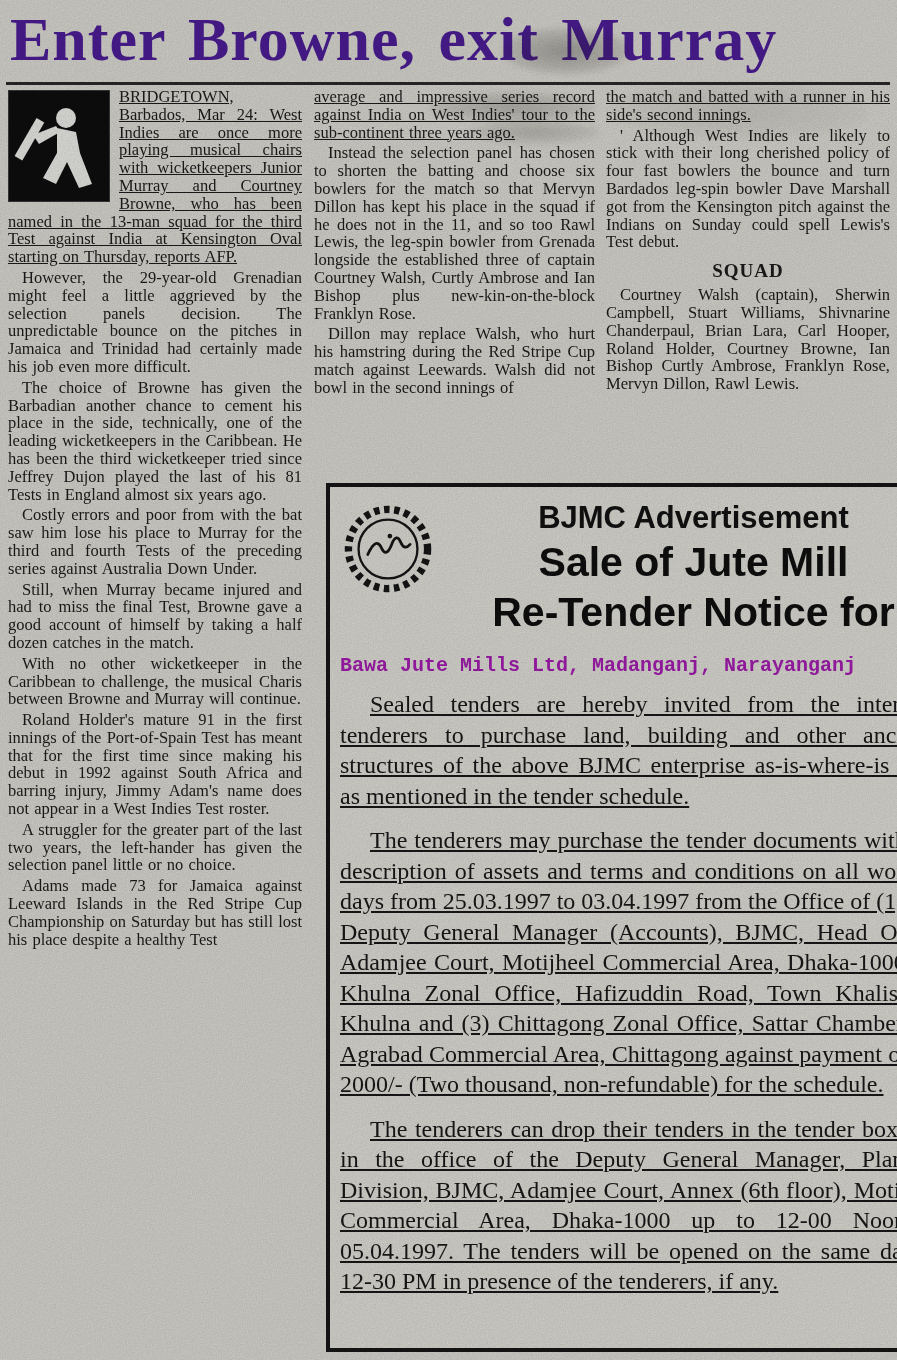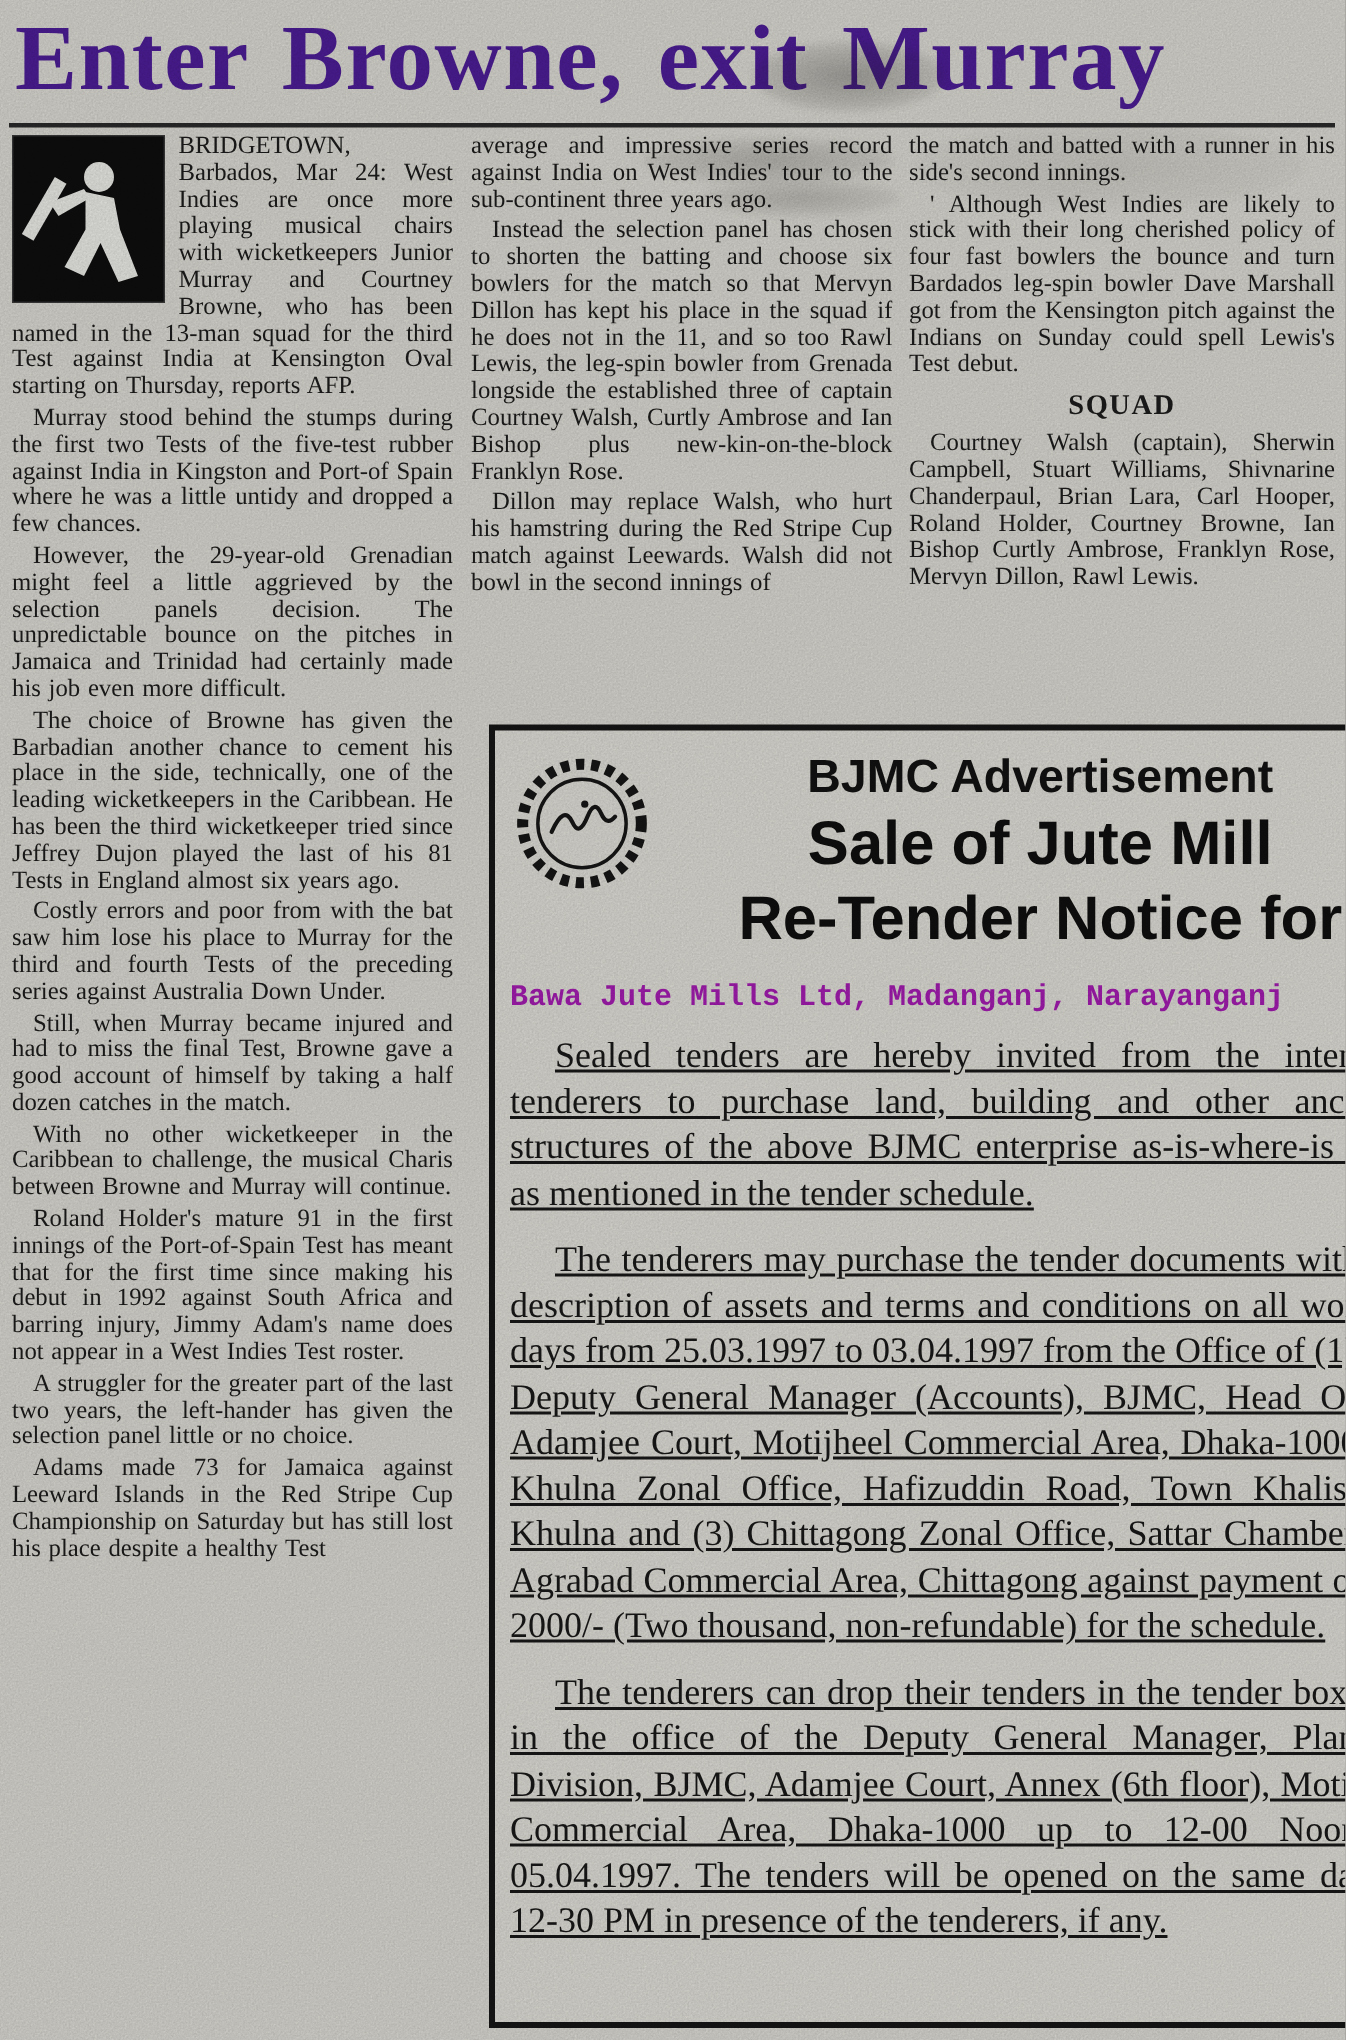--- a/index.html
+++ b/index.html
@@ -30,21 +30,21 @@
     text-align: justify;
     overflow: hidden;
   }
   .col p {
     margin: 0 0 3px 0;
     font-size: 16.5px; line-height: 17.8px;
     text-indent: 14px;
     word-spacing: 1px;
     hyphens: auto;
   }
-  .col p.p-first { text-indent: 0; }
+  .col p.p-first { text-indent: 0; text-decoration: underline; }
   .col1 { left: 8px;   width: 294px; height: 1270px; }
   .col2 { left: 314px; width: 281px; height: 400px; }
   .col3 { left: 606px; width: 284px; height: 400px; }
   .photo-box {
     float: left;
     width: 102px; height: 112px;
     margin: 2px 9px 3px 0;
     background: #0e0e0e;
     border: 1px solid #3a3a3a;
     box-sizing: border-box;
@@ -126,21 +126,20 @@
     <div class="photo-box">
       <svg viewBox="0 0 100 110" xmlns="http://www.w3.org/2000/svg" aria-hidden="true">
         <rect width="100" height="110" fill="#0e0e0e"></rect>
         <rect x="16" y="26" width="9" height="44" fill="#e8e8e4" transform="rotate(30 20 48)"></rect>
         <circle cx="57" cy="27" r="10" fill="#e8e8e4"></circle>
         <path d="M48 37 L67 41 L71 62 L83 93 L70 97 L58 71 L47 93 L34 87 L48 62 Z" fill="#e8e8e4"></path>
         <path d="M51 41 L30 53 L24 44 L47 35 Z" fill="#e8e8e4"></path>
       </svg>
     </div>
     <p class="p-first">BRIDGETOWN, Barbados, Mar 24: West Indies are once more playing musical chairs with wicketkeepers Junior Murray and Courtney Browne, who has been named in the 13-man squad for the third Test against India at Kensington Oval starting on Thursday, reports AFP.</p>
-    <p>Murray stood behind the stumps during the first two Tests of the five-test rubber against India in Kingston and Port-of Spain where he was a little untidy and dropped a few chances.</p>
     <p>However, the 29-year-old Grenadian might feel a little aggrieved by the selection panels decision. The unpredictable bounce on the pitches in Jamaica and Trinidad had certainly made his job even more difficult.</p>
     <p>The choice of Browne has given the Barbadian another chance to cement his place in the side, technically, one of the leading wicketkeepers in the Caribbean. He has been the third wicketkeeper tried since Jeffrey Dujon played the last of his 81 Tests in England almost six years ago.</p>
     <p>Costly errors and poor from with the bat saw him lose his place to Murray for the third and fourth Tests of the preceding series against Australia Down Under.</p>
     <p>Still, when Murray became injured and had to miss the final Test, Browne gave a good account of himself by taking a half dozen catches in the match.</p>
     <p>With no other wicketkeeper in the Caribbean to challenge, the musical Charis between Browne and Murray will continue.</p>
     <p>Roland Holder's mature 91 in the first innings of the Port-of-Spain Test has meant that for the first time since making his debut in 1992 against South Africa and barring injury, Jimmy Adam's name does not appear in a West Indies Test roster.</p>
     <p>A struggler for the greater part of the last two years, the left-hander has given the selection panel little or no choice.</p>
     <p>Adams made 73 for Jamaica against Leeward Islands in the Red Stripe Cup Championship on Saturday but has still lost his place despite a healthy Test</p>
   </div>
 

